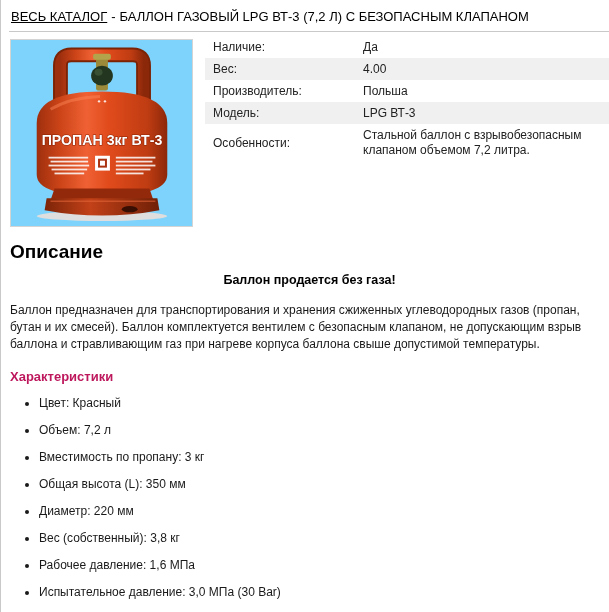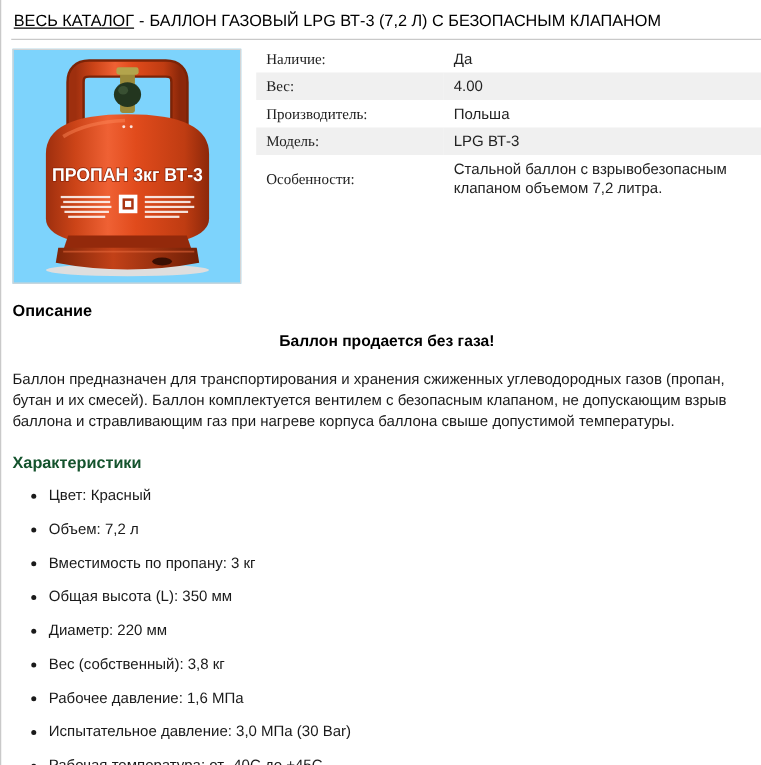--- a/index.html
+++ b/index.html
@@ -53,46 +53,46 @@
     border-collapse: collapse;
     width: 100%;
     font-size: 12px;
     color: #222;
   }
   table.attrs td {
     padding: 4px 8px 3px 8px;
     vertical-align: middle;
     line-height: 15px;
   }
-  table.attrs td.attr-label { width: 150px; font-family: Liberation Serif, serif; }
+  table.attrs td.attr-label { width: 150px; }
   table.attrs tr:nth-child(even) { background: #f0f0f0; }
   
   .desc-heading {
-    font-size: 13px;
+    font-size: 19px;
     font-weight: bold;
     color: #000;
     margin: 14px 0 0 9px;
   }
   .warning {
     font-size: 12.5px;
     font-weight: bold;
     color: #000;
     margin: 10px 0 0 9px;
     text-align: center;
   }
   .desc-body {
     font-size: 12px;
     line-height: 17px;
     color: #1a1a1a;
     margin: 15px 8px 0 9px;
   }
   .specs-heading {
     font-size: 13px;
     font-weight: bold;
-    color: #14532d;
+    color: #be185d;
     margin: 16px 0 0 9px;
   }
   ul.specs {
     margin: 11px 0 0 9px;
     padding-left: 29px;
     font-size: 12px;
     color: #1a1a1a;
   }
   ul.specs li {
     margin-bottom: 11px;

